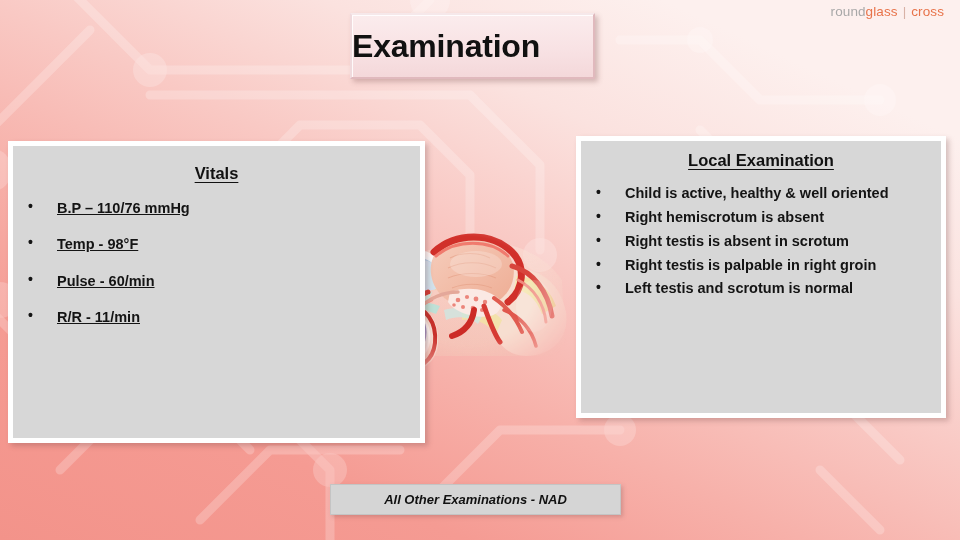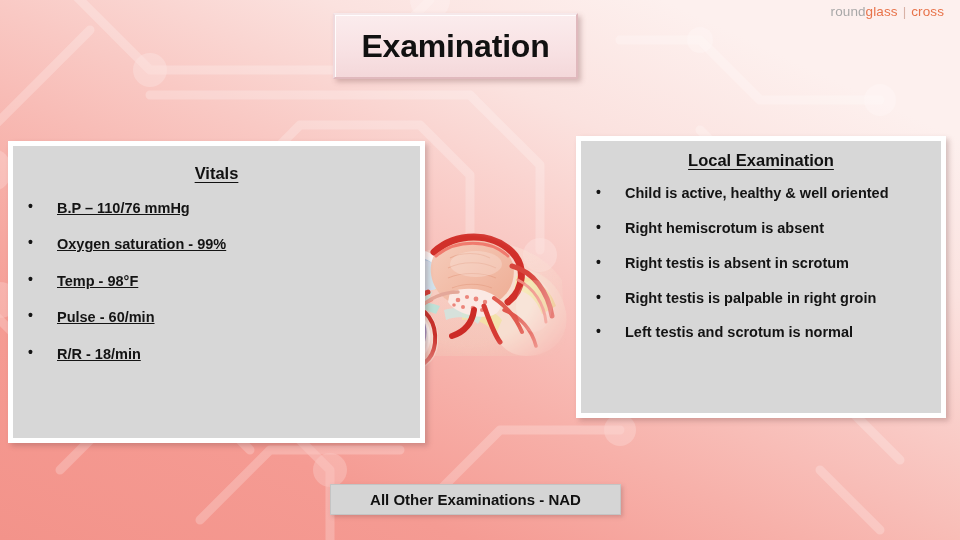--- a/index.html
+++ b/index.html
@@ -44,35 +44,34 @@
     font-family: "Liberation Sans", sans-serif;
   }
   #logo .round { color: #a8a8a8; }
   #logo .glass { color: #e8734a; }
   #logo .bar    { color: #d8b2a6; margin: 0 5px; font-weight: 300; }
   #logo .cross { color: #e8734a; }
 
   
   #title-box {
     position: absolute;
-    left: 333px;
+    left: 350px;
     top: 13px;
     width: 245px;
     height: 66px;
     box-sizing: border-box;
     background: linear-gradient(180deg, #fbeced 0%, #f8e2e4 55%, #f4d8da 100%);
     border: 2px solid #e0b9bd;
     border-top-color: #f6e8ea;
     border-left-color: #f0dadd;
     box-shadow:
       3px 3px 5px rgba(120, 70, 70, 0.30),
       inset 1px 1px 0 rgba(255,255,255,0.85);
     display: flex;
     align-items: center;
-    justify-content: center;
   }
   #title-text {
     font-size: 32px;
     font-weight: bold;
     color: #111111;
     letter-spacing: -0.2px;
   }
 
   
   .panel {
@@ -124,42 +123,43 @@
   ul.bullets li::before {
     content: "\2022";
     position: absolute;
     left: 15px;
     top: -1px;
     font-size: 14px;
     color: #141414;
   }
 
   #vitals-list li { margin-top: 14px; line-height: 1.55; text-decoration: underline; }
-  #local-list  li { margin-top: 16px; line-height: 1.30; }
+  #local-list  li { margin-top: 5px; line-height: 1.30; }
   #local-list  li:first-child { margin-top: 7px; }
 
   
   #footer-banner {
     position: absolute;
     left: 330px;
     top: 484px;
     width: 291px;
     height: 31px;
     box-sizing: border-box;
     background: #d5d5d5;
     border: 1px solid #c4c4c4;
     box-shadow: 2px 2px 4px rgba(110, 70, 70, 0.25);
     display: flex;
     align-items: center;
     justify-content: center;
   }
   #footer-text {
-    font-size: 15px;
+    font-size: 13px;
     font-weight: bold;
     color: #111111;
+    font-style: italic;
   }
 
   
   #anatomy {
     position: absolute;
     left: 366px;
     top: 206px;
     width: 204px;
     height: 168px;
   }
@@ -314,24 +314,23 @@
 
       <ellipse cx="110" cy="58" rx="26" ry="13" fill="#ffffff" opacity="0.22"></ellipse>
       <ellipse cx="168" cy="100" rx="18" ry="26" fill="#ffffff" opacity="0.18"></ellipse>
     </g>
   </svg>
 
   <div class="panel" id="vitals-panel">
     <div class="panel-heading">Vitals</div>
     <ul class="bullets" id="vitals-list">
       <li>B.P – 110/76 mmHg</li>
-      <li>Oxygen saturation - 99%</li>
       <li>Temp - 98°F</li>
       <li>Pulse - 60/min</li>
-      <li>R/R - 18/min</li>
+      <li>R/R - 11/min</li>
     </ul>
   </div>
 
   <div class="panel" id="local-panel">
     <div class="panel-heading">Local Examination</div>
     <ul class="bullets" id="local-list">
       <li>Child is active, healthy &amp; well oriented</li>
       <li>Right hemiscrotum is absent</li>
       <li>Right testis is absent in scrotum</li>
       <li>Right testis is palpable in right groin</li>

